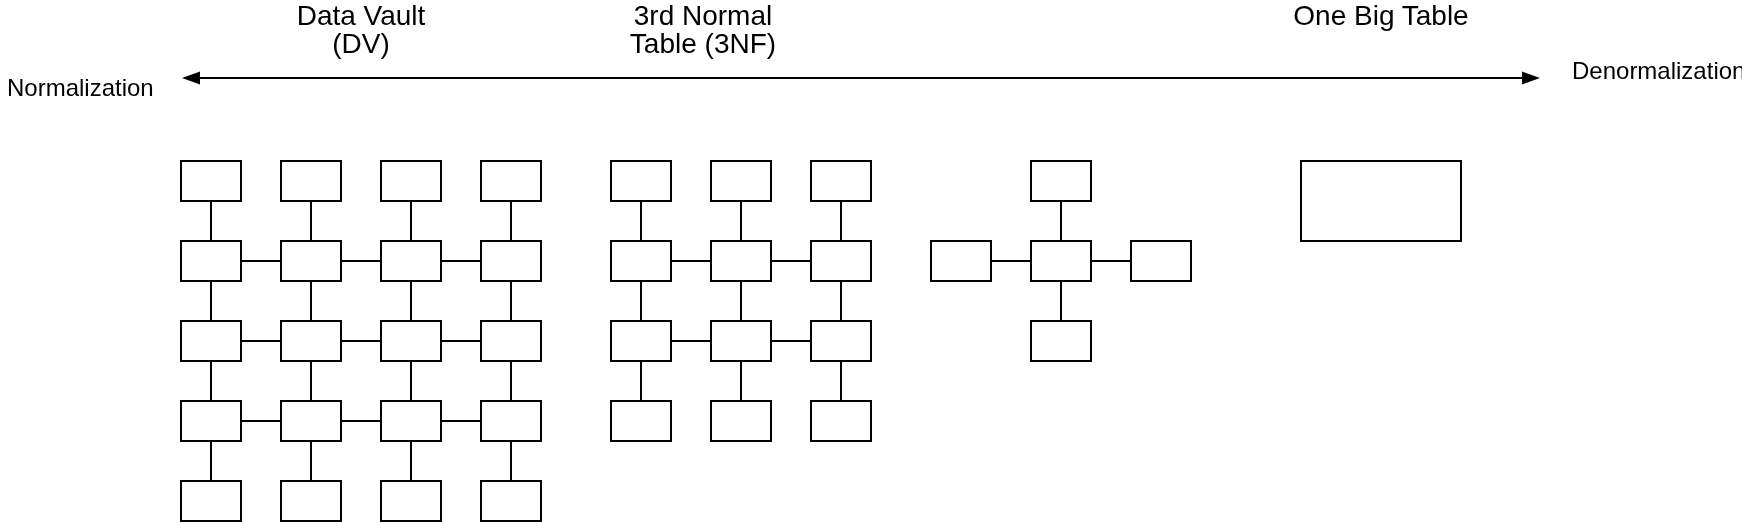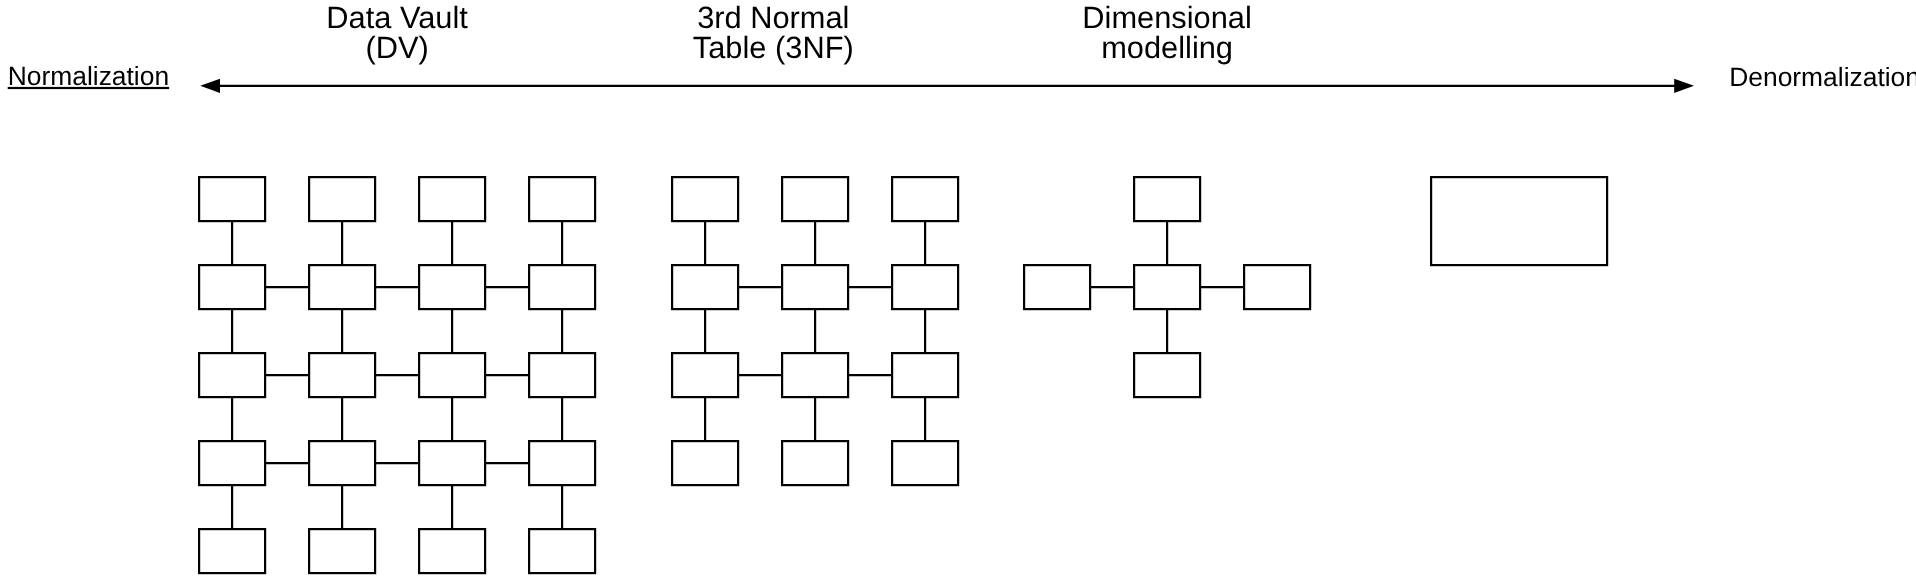--- a/index.html
+++ b/index.html
@@ -15,21 +15,21 @@
     font-family: "Liberation Sans", sans-serif;
     color: #000000;
     overflow: hidden;
   }
   .side-label {
     position: absolute;
     font-size: 24px;
     line-height: 28px;
     white-space: nowrap;
   }
-  #norm-label  { left: 7px;    top: 56px; text-decoration: underline; }
+  #norm-label  { left: 7px;    top: 74px; }
   #denorm-label{ left: 1560px; top: 57px; margin-left: 12px; }
   .approach-label {
     position: absolute;
     top: 2px;
     width: 320px;
     margin-left: -160px;
     text-align: center;
     font-size: 28px;
     line-height: 28px;
   }
@@ -51,26 +51,23 @@
   <div class="approach-label" style="left: 361px;">
     <div>Data Vault</div>
     <div>(DV)</div>
   </div>
 
   <div class="approach-label" style="left: 703px;">
     <div>3rd Normal</div>
     <div>Table (3NF)</div>
   </div>
 
-  <div class="approach-label" style="left: 1061px;">
-    <div>Dimensional</div>
-    <div>modelling</div>
-  </div>
 
   <div class="approach-label" style="left: 1381px;">
+    <div>One Big Table</div>
   </div>
 
   <svg id="diagram-svg" width="1742" height="524" viewBox="0 0 1742 524">
       <line x1="188" y1="78" x2="1534" y2="78" stroke="#000000" stroke-width="2"></line>
       <polygon points="182,78 200,71.5 200,84.5" fill="#000000"></polygon>
       <polygon points="1540,78 1522,71.5 1522,84.5" fill="#000000"></polygon>
       <line x1="211" y1="201" x2="211" y2="241" stroke="#000000" stroke-width="2"></line>
       <line x1="211" y1="281" x2="211" y2="321" stroke="#000000" stroke-width="2"></line>
       <line x1="211" y1="361" x2="211" y2="401" stroke="#000000" stroke-width="2"></line>
       <line x1="211" y1="441" x2="211" y2="481" stroke="#000000" stroke-width="2"></line>

